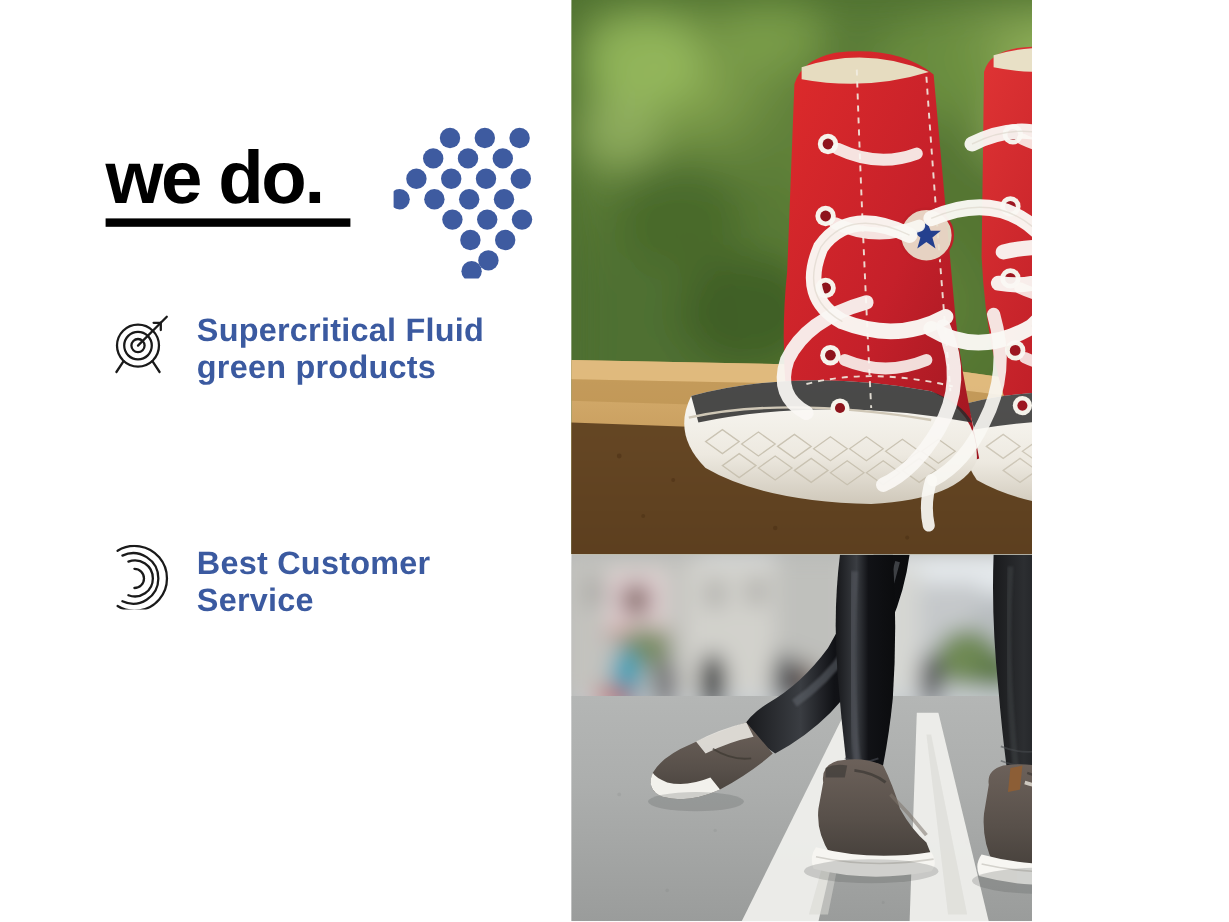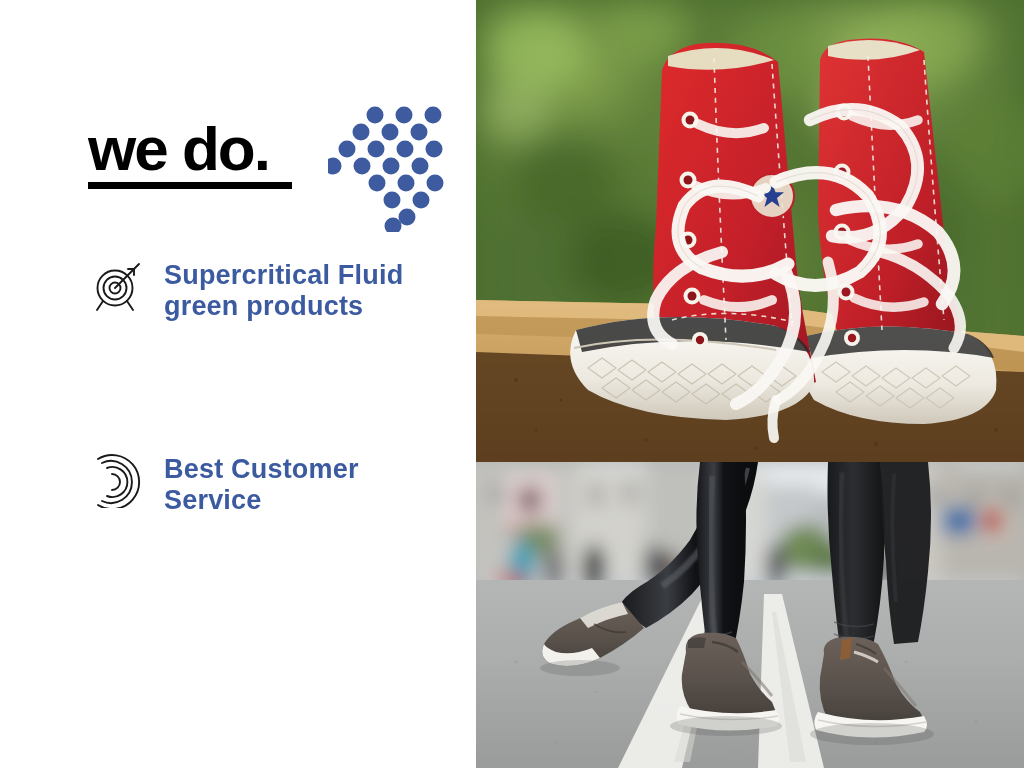--- a/index.html
+++ b/index.html
@@ -1,21 +1,21 @@
 <!DOCTYPE html>
 <html><head>
 <meta charset="utf-8">
 <style>
   html,body{margin:0;padding:0;}
   body{
     width:1024px;height:768px;overflow:hidden;
     background:#ffffff;
     font-family:"Liberation Sans","DejaVu Sans",sans-serif;
   }
-  .slide{position:relative;width:1024px;height:768px;background:#fff;overflow:hidden;}
+  .slide{position:relative;width:860px;height:768px;background:#fff;overflow:hidden;}
 
   
   .left-panel{
     position:absolute;left:0;top:0;width:476px;height:768px;
     background:#ffffff;
   }
 
   
   .brand{position:absolute;left:88px;top:104px;width:370px;height:136px;}
   .brand-wordmark{

